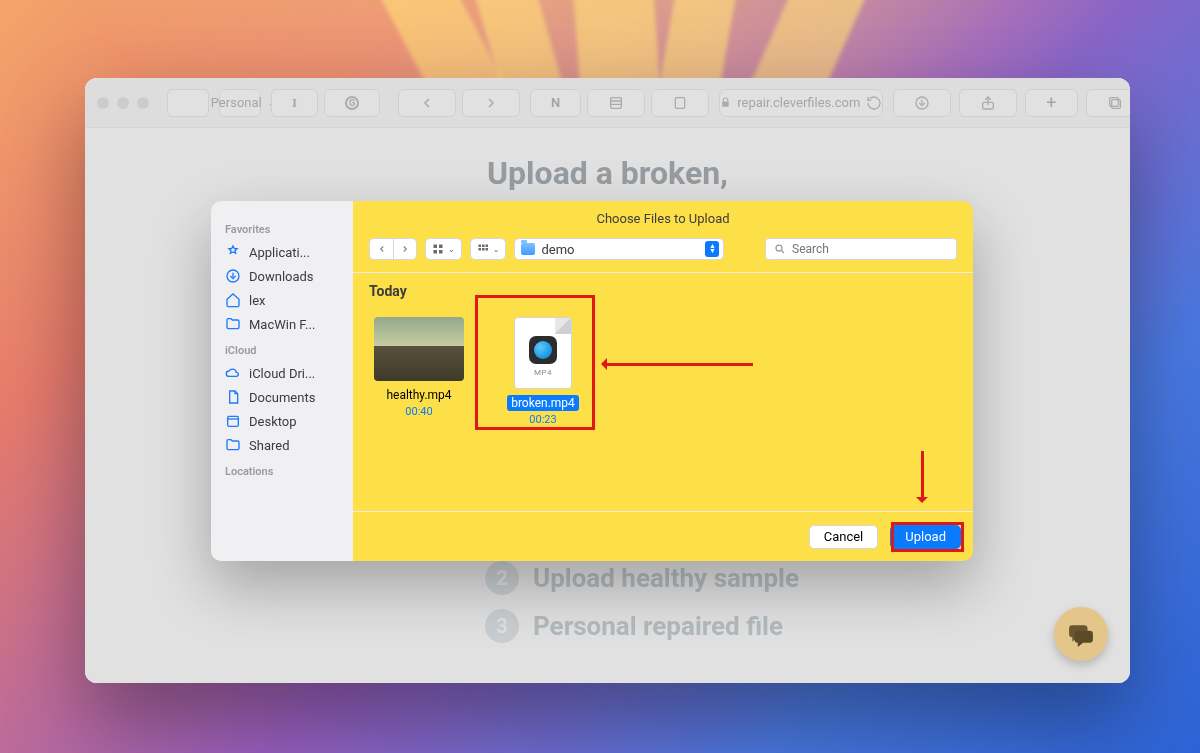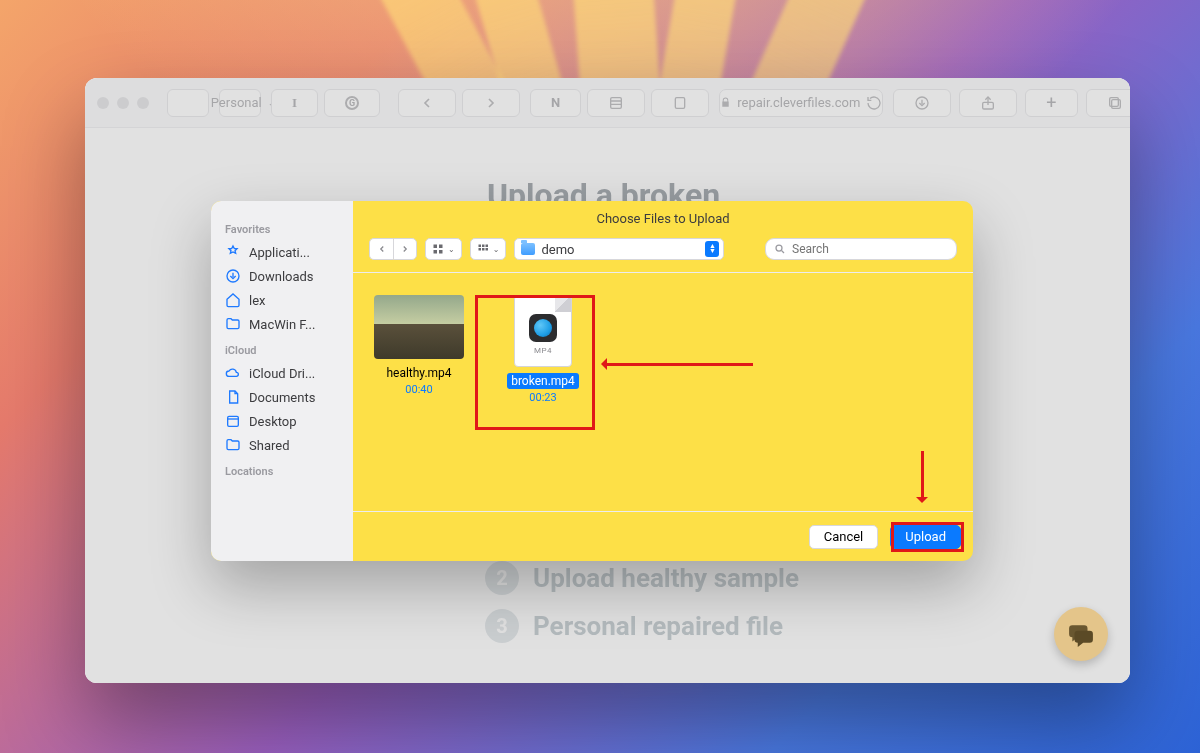--- a/index.html
+++ b/index.html
@@ -31,21 +31,21 @@
   .profile { display:inline-flex; align-items:center; gap:6px; }
   .profile .avatar { width:16px; height:16px; border-radius:50%; background:#9aa0a6; }
   .addr { flex:1; max-width:420px; height:28px; border:1px solid #d7d7db; border-radius:7px; background:#fff;
     display:flex; align-items:center; justify-content:center; gap:6px; color:#7b7b80; font-size:13px; margin: 0 auto; }
   .tb-right { margin-left:auto; display:flex; gap:8px; align-items:center; }
   .icon { width:16px; height:16px; display:inline-block; color:#8a8a8f; }
   .page {
     flex:1; background:#ffffff; padding: 26px 0 0 0; position:relative; z-index:1;
     display:flex; flex-direction:column; align-items:center;
   }
-  .page h1 { color:#5c6670; font-size:32px; font-weight:700;margin-top:22px; }
+  .page h1 { color:#5c6670; font-size:32px; font-weight:700; }
   .steps { position:absolute; left:400px; bottom:40px; display:flex; flex-direction:column; gap:14px; }
   .step { display:flex; align-items:center; gap:14px; color:#9aa8b0; font-size:26px; font-weight:700; }
   .step .num { width:34px; height:34px; border-radius:50%; background:#cdd5da; color:#fff; display:inline-flex;
     align-items:center; justify-content:center; font-size:20px; }
 
   .chat { position:absolute; right:22px; bottom:22px; width:54px; height:54px; border-radius:50%;
     background:#e4c58a; display:flex; align-items:center; justify-content:center; z-index:5; box-shadow: 0 4px 10px rgba(0,0,0,.2);}
   .chat svg { width:26px; height:26px; fill:#5b4a26; }
 
   
@@ -62,21 +62,21 @@
   .dlg-toolbar { display:flex; align-items:center; gap:8px; padding: 4px 16px 12px; border-bottom:1px solid #ececef; }
   .nav-btn { width:24px; height:22px; border:1px solid #d7d7db; border-radius:5px; background:#fff; display:inline-flex; align-items:center; justify-content:center; color:#8a8a8f; font-size:11px;}
   .nav-seg { display:inline-flex; }
   .nav-seg .nav-btn:first-child { border-top-right-radius:0; border-bottom-right-radius:0; border-right:none; }
   .nav-seg .nav-btn:last-child { border-top-left-radius:0; border-bottom-left-radius:0; }
   .seg { height:22px; border:1px solid #d7d7db; border-radius:5px; background:#fff; display:inline-flex; align-items:center; padding:0 6px; color:#6a6a6f; font-size:12px; gap:4px;}
   .path-drop { height:22px; border:1px solid #d7d7db; border-radius:5px; display:inline-flex; align-items:center; padding:0 4px 0 6px; gap:6px; background:#fff; }
   .path-drop .folder { width:14px; height:12px; background:linear-gradient(#7cc0ff,#3f9dff); border-radius:2px; position:relative; }
   .path-drop .folder:before { content:""; position:absolute; top:-3px; left:0; width:6px; height:3px; background:#7cc0ff; border-radius:1px 1px 0 0;}
   .path-drop .arrows { width:14px; height:16px; border-radius:3px; background:#0a7aff; display:inline-flex; flex-direction:column; align-items:center; justify-content:center; color:#fff; font-size:7px; line-height:5px;}
-  .search { flex:0 0 160px; margin-left:auto; height:22px; border:1px solid #d7d7db; border-radius:9px; display:flex; align-items:center; padding:0 8px; gap:6px; color:#9a9aa0; font-size:12px; background:#fff;}
+  .search { flex:0 0 160px; margin-left:auto; height:22px; border:1px solid #d7d7db; border-radius:4px; display:flex; align-items:center; padding:0 8px; gap:6px; color:#9a9aa0; font-size:12px; background:#fff;}
   .search input { border:none; outline:none; font-size:12px; flex:1; color:#3c3c3f; background:transparent;}
   .content { flex:1; position:relative; padding: 10px 16px 0; }
   .section-label { font-weight:700; color:#3c3c3f; font-size:14px; margin-bottom:6px; }
   .grid { display:flex; gap:24px; align-items:flex-start; padding-top:12px; }
   .file { width:100px; text-align:center; font-size:12px; cursor:default; }
   .thumb { width:90px; height:64px; border-radius:4px; margin:0 auto; background:#d0d0d0; position:relative; overflow:hidden; }
   .thumb.video { background: linear-gradient(180deg,#94a88b 0%, #c5cda2 45%, #5a503b 46%, #3e3a2a 100%); }
   .thumb.doc { background:#fff; width:58px; height:72px; border:1px solid #d4d4d8; border-radius:4px; display:flex; flex-direction:column; align-items:center; justify-content:flex-start; padding-top:4px; gap:2px;text-align:right;}
   .thumb.doc .fold { position:absolute; right:0; top:0; width:16px; height:16px; background:linear-gradient(135deg,#e7e7ea 50%, #cfcfd4 50%);}
   .thumb.doc .q { width:28px; height:28px; border-radius:7px; background:#2c2c2e; display:flex; align-items:center; justify-content:center; margin-top:14px;}
@@ -325,20 +325,21 @@
       <div class="search">
         <svg viewBox="0 0 24 24" width="12" height="12" fill="none" stroke="currentColor" stroke-width="2.5">
             <circle cx="10" cy="10" r="6"></circle>
             <line x1="20" y1="20" x2="15" y2="15"></line>
           </svg>
         <input type="text" placeholder="Search" style="">
       </div>
     </div>
 
     <div class="content">
+      <div class="section-label">Today</div>
       <div class="grid">
         <div class="file">
           <div class="thumb video"></div>
           <div class="name">healthy.mp4</div>
           <div class="dur">00:40</div>
         </div>
         <div class="file selected" style="position:relative">
           <div class="thumb doc">
             <div class="fold"></div>
             <div class="q">

